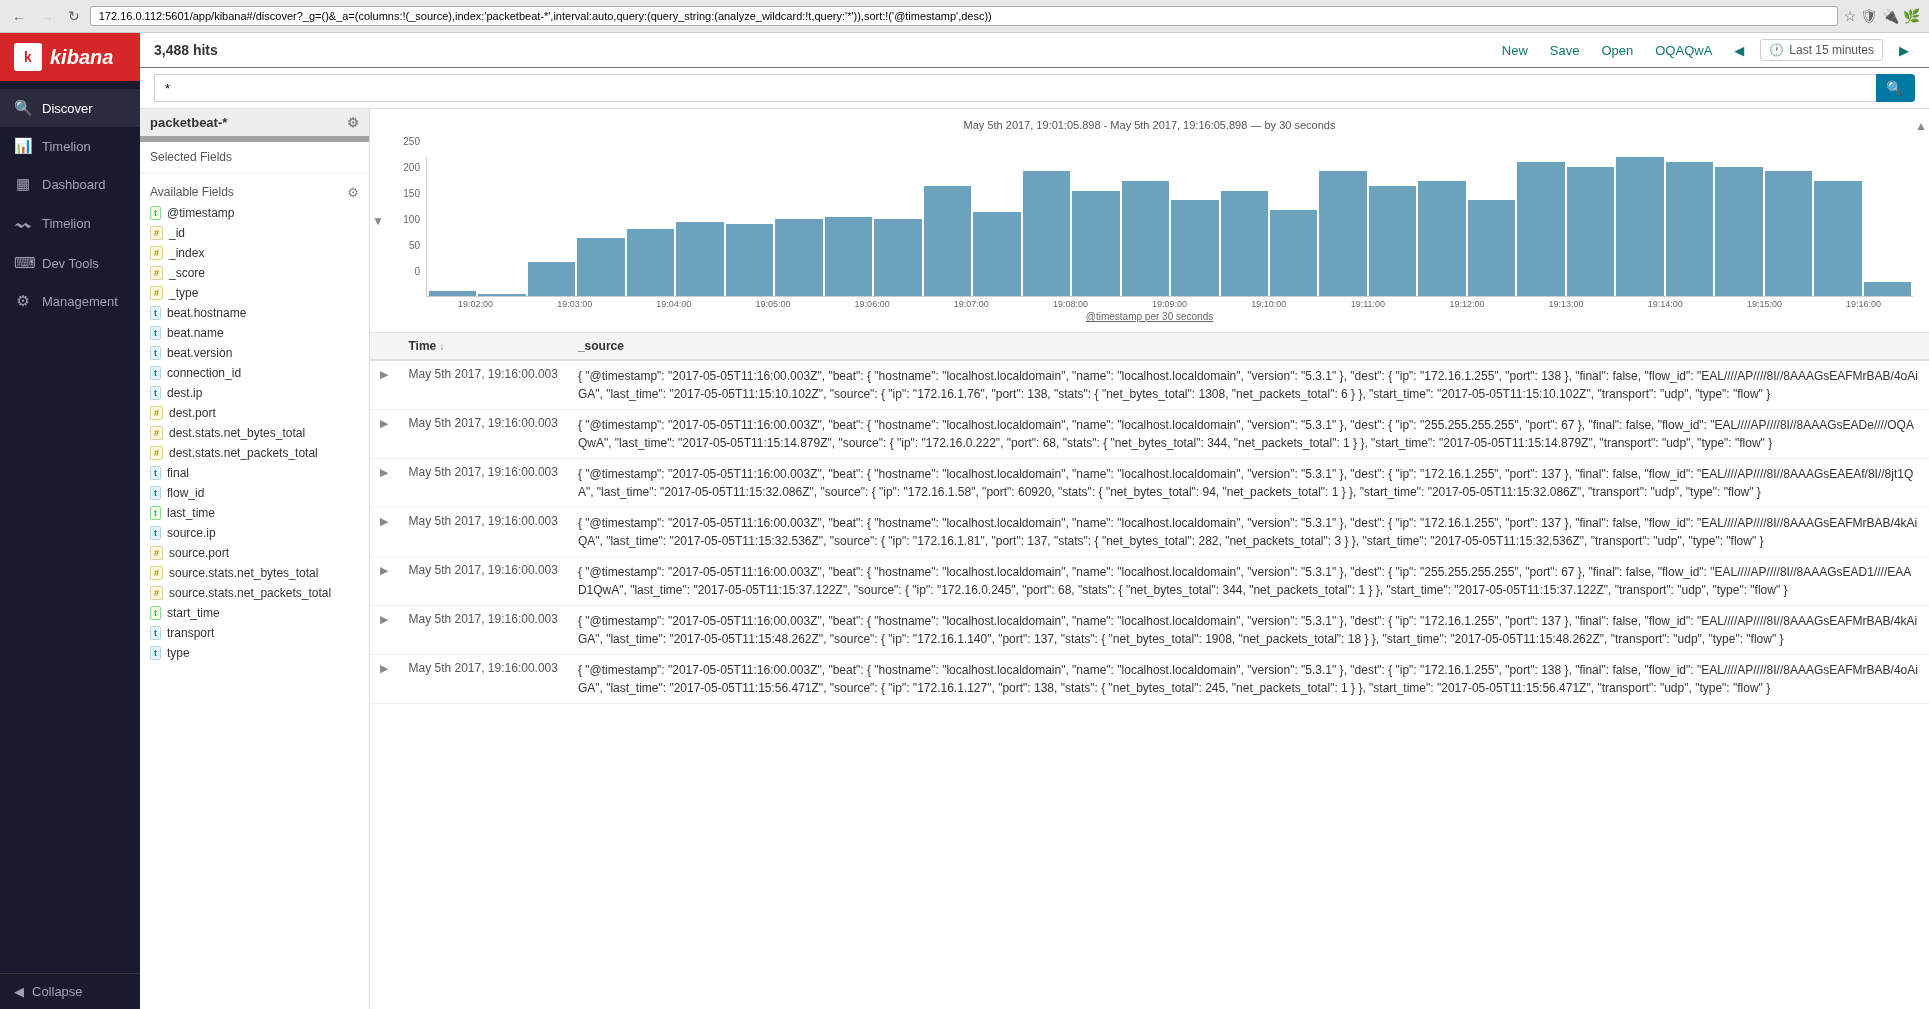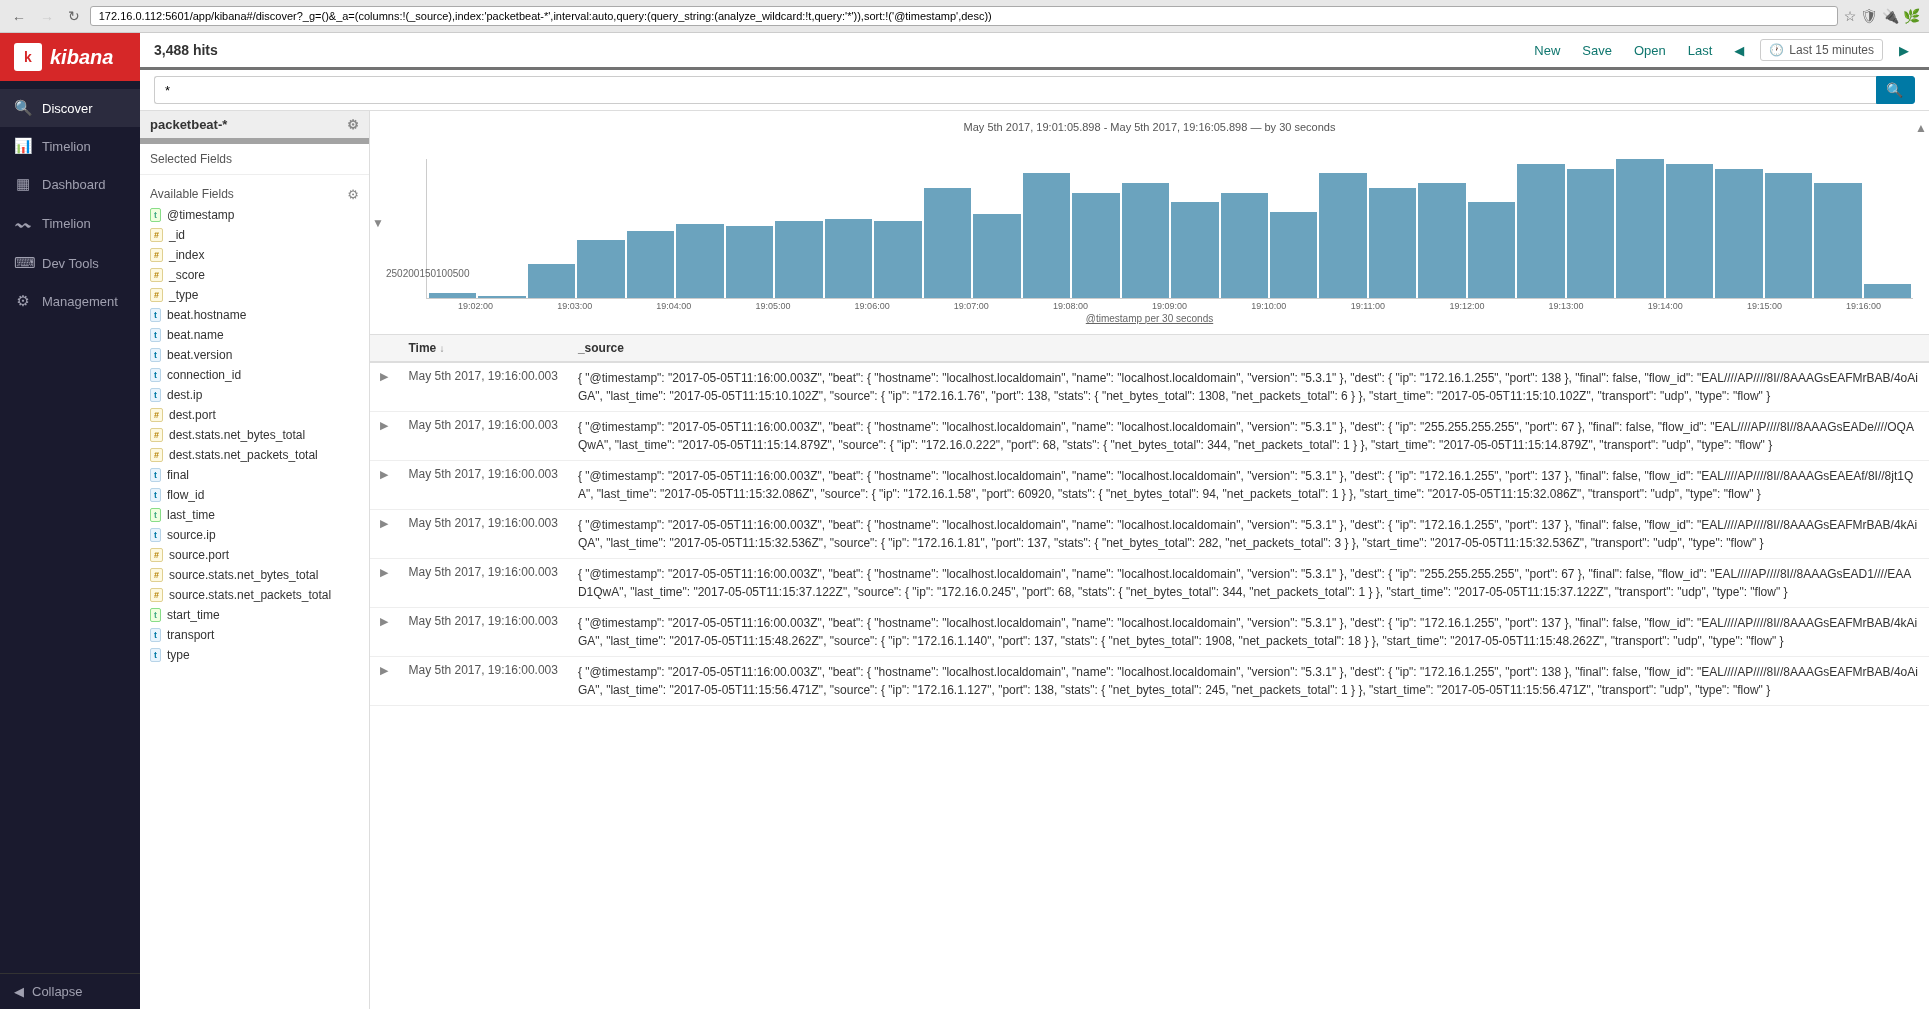--- a/index.html
+++ b/index.html
@@ -96,21 +96,21 @@
     
     .content-area { flex: 1; display: flex; flex-direction: column; overflow: hidden; background: white; }
 
     
     .top-toolbar {
       display: flex;
       align-items: center;
       justify-content: space-between;
       padding: 6px 14px;
       background: white;
-      border-bottom: 3px solid #737373;
+      border-bottom: 1px solid #737373;
       flex-shrink: 0;
     }
     .hit-count { font-size: 14px; color: #333; font-weight: 600; }
     .toolbar-actions { display: flex; align-items: center; gap: 10px; }
     .toolbar-btn {
       background: none;
       border: none;
       color: #0f766e;
       cursor: pointer;
       font-size: 13px;
@@ -235,21 +235,21 @@
       align-items: flex-end;
       padding-left: 40px;
     }
     .y-axis-labels {
       position: absolute;
       left: 0;
       top: 0;
       bottom: 20px;
       width: 38px;
       display: flex;
-      flex-direction: row;
+      flex-direction: column;
       justify-content: space-between;
       align-items: flex-end;
       padding-right: 4px;
       font-size: 10px;
       color: #666;
     }
     .y-axis-label { line-height: 1; }
     .bars-container {
       flex: 1;
       display: flex;
@@ -403,21 +403,21 @@
   </div>
 
   <div class="content-area">
 
     <div class="top-toolbar">
       <span class="hit-count">3,488 hits</span>
       <div class="toolbar-actions">
         <button class="toolbar-btn">New</button>
         <button class="toolbar-btn">Save</button>
         <button class="toolbar-btn">Open</button>
-        <button class="toolbar-btn">Last</button>
+        <button class="toolbar-btn">OQAQwA</button>
         <button class="toolbar-btn">◀</button>
         <div class="time-picker">
           <span class="time-picker-icon">🕐</span>
           <span>Last 15 minutes</span>
         </div>
         <button class="toolbar-btn">▶</button>
       </div>
     </div>
 
     <div class="search-bar">

